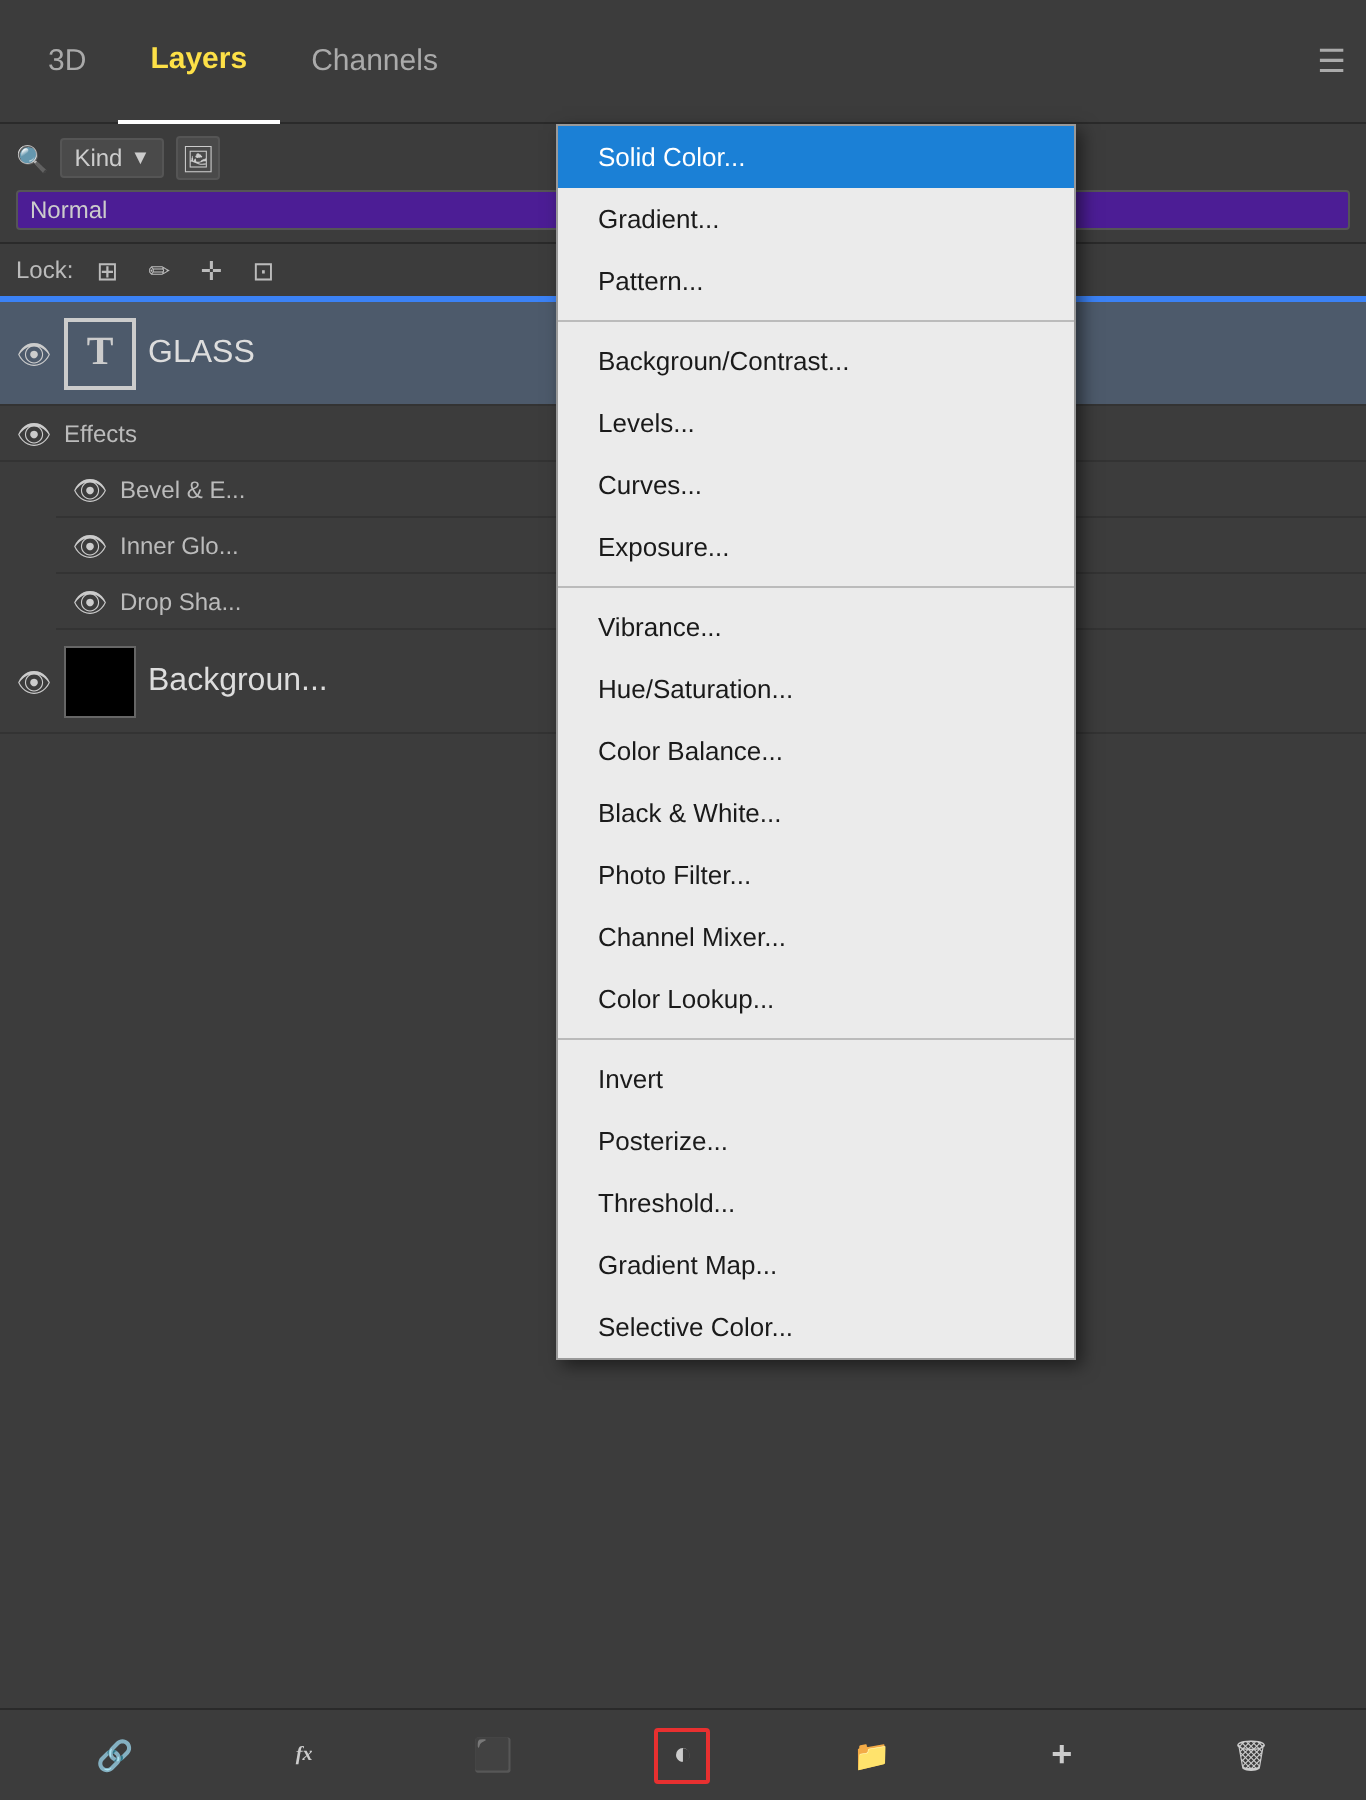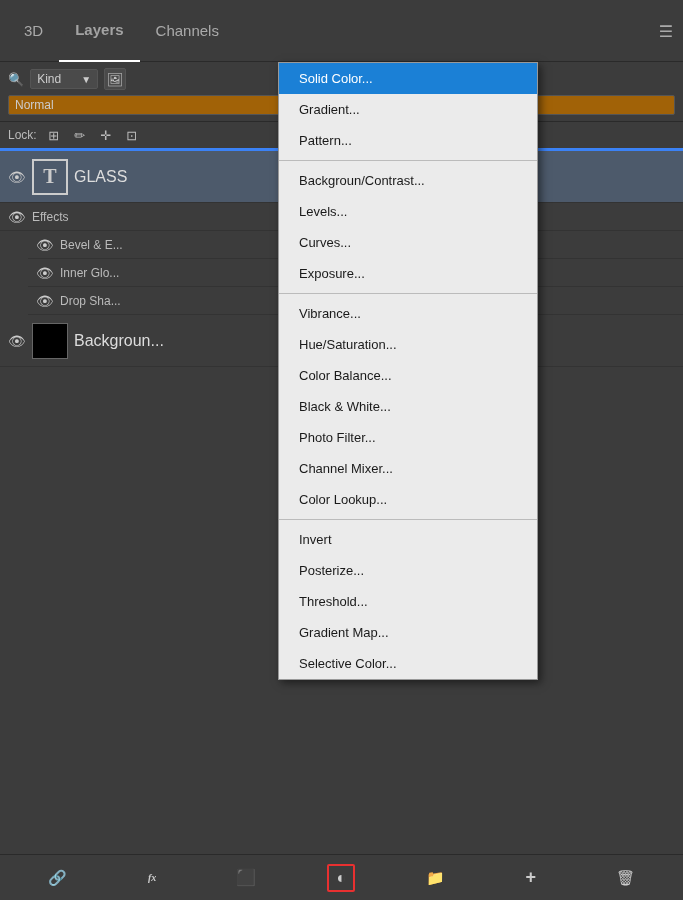--- a/index.html
+++ b/index.html
@@ -27,21 +27,21 @@
     .tab {
       padding: 8px 16px;
       font-size: 15px;
       color: #aaa;
       cursor: pointer;
       height: 62px;
       display: flex;
       align-items: center;
     }
     .tab.active {
-      color: #a3a3a3;
+      color: #fde047;
       font-weight: bold;
       border-bottom: 2px solid #fff;
       text-align: center;
     }
     .tab-menu-icon {
       position: absolute;
       right: 10px;
       top: 50%;
       transform: translateY(-50%);
       color: #aaa;
@@ -66,40 +66,40 @@
     .kind-dropdown {
       display: flex;
       align-items: center;
       background: #4a4a4a;
       border: 1px solid #555;
       border-radius: 2px;
       padding: 2px 6px;
       color: #ccc;
       font-size: 12px;
       cursor: pointer;
-      gap: 20px;
+      gap: 4px;
     }
     .kind-dropdown .arrow { font-size: 10px; }
     .icon-btn {
       width: 22px;
       height: 22px;
       display: flex;
       align-items: center;
       justify-content: center;
       background: #4a4a4a;
       border: 1px solid #555;
       border-radius: 2px;
       cursor: pointer;
       color: #ccc;
       font-size: 13px;
     }
     .normal-dropdown {
       display: flex;
       align-items: center;
-      background: #a16207;
+      background: #4c1d95;
       border: 1px solid #555;
       border-radius: 2px;
       padding: 2px 6px;
       color: #ccc;
       font-size: 12px;
       cursor: pointer;
       flex: 1;
     }
 
     

